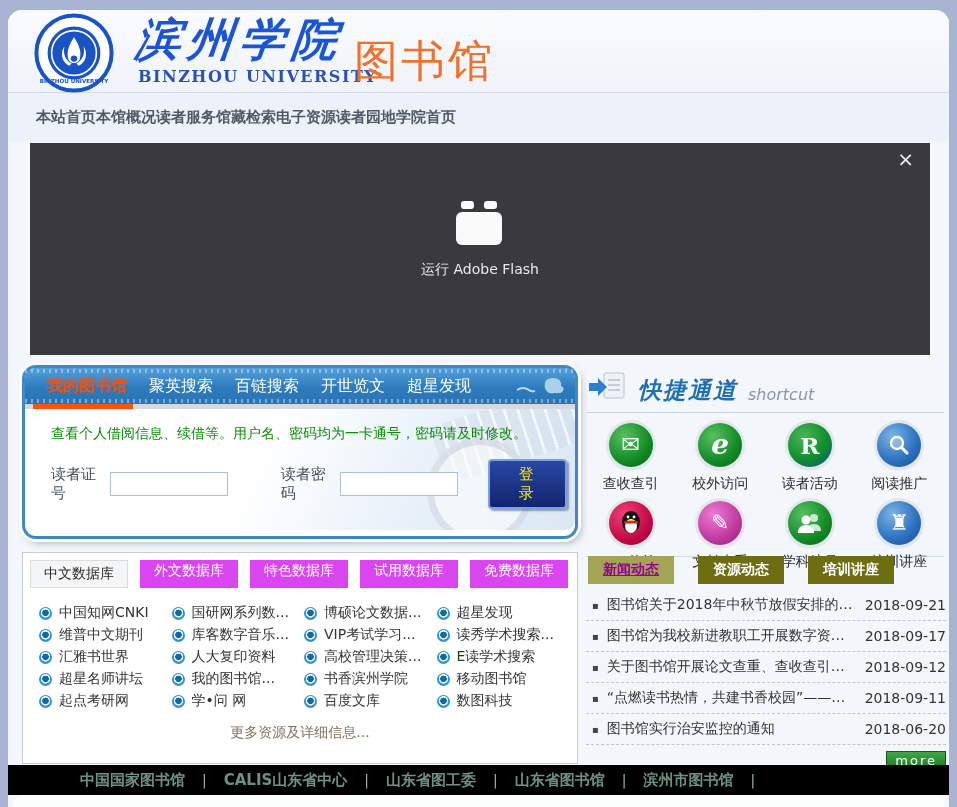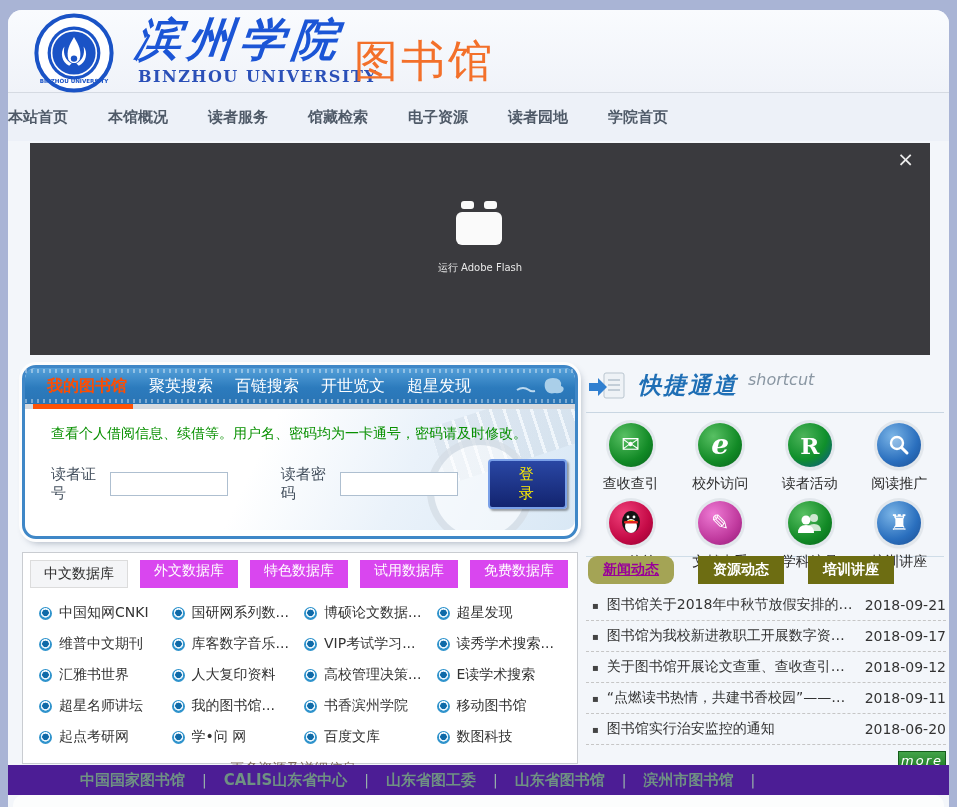--- a/index.html
+++ b/index.html
@@ -15,31 +15,31 @@
   
   .header{position:relative;height:82px;border-bottom:1px solid #d5dae2;
     background:linear-gradient(#f9fbfe,#f0f3f9);border-radius:14px 14px 0 0;}
   .logo{position:absolute;left:26px;top:3px;width:80px;height:80px;}
   .brand-cn{position:absolute;left:128px;top:0px;font-size:45px;font-weight:bold;
     color:#1b55d6;font-style:italic;letter-spacing:7px;transform:skewX(-6deg);}
   .brand-en{position:absolute;left:130px;top:57px;font-size:16px;font-weight:bold;
     color:#2b50b8;letter-spacing:1.5px;font-family:"DejaVu Serif","Liberation Serif",serif;}
   .site-title{position:absolute;left:346px;top:22px;font-size:44px;color:#f3702a;letter-spacing:3px;}
   
-  .nav{height:48px;background:#edf1f8;display:flex;align-items:center;gap:40px;}
+  .nav{height:48px;background:#edf1f8;display:flex;align-items:center;padding-left:28px;}
   .nav-item{font-size:15px;font-weight:bold;color:#4f5a68;cursor:pointer;white-space:nowrap;}
   
   .flash{position:absolute;left:22px;top:133px;width:900px;height:212px;background:#3a3a3e;}
   .flash-close{position:absolute;right:16px;top:6px;color:#efefef;font-size:20px;cursor:pointer;line-height:1;}
   .flash-center{position:absolute;left:0;right:0;top:58px;text-align:center;}
   .plugin-icon{width:48px;height:46px;margin:0 auto;position:relative;}
   .plugin-icon .tab1,.plugin-icon .tab2{position:absolute;top:0;width:13px;height:8px;background:#fafafa;border-radius:3px;}
   .plugin-icon .tab1{left:5px;} .plugin-icon .tab2{left:28px;}
   .plugin-icon .box{position:absolute;top:11px;left:0;width:46px;height:33px;background:#fafafa;border-radius:6px;}
-  .flash-label{margin-top:14px;color:#e9e9e9;font-size:10px;}
+  .flash-label{margin-top:14px;color:#e9e9e9;font-size:14px;}
   
   .search-panel{position:absolute;left:14px;top:355px;width:550px;height:168px;
     background:#fff;border:3px solid #3f87c7;border-radius:14px;
     box-shadow:0 0 0 3px #fdfdfd,3px 4px 7px rgba(40,60,90,.35);}
   .search-header{position:relative;height:36px;border-radius:10px 10px 0 0;
     background:linear-gradient(#55a0d9,#2c7bbd 55%,#2a74b4);display:flex;align-items:center;padding-left:22px;gap:22px;}
   .search-header::before,.search-header::after{content:"";position:absolute;left:0;right:0;height:4px;
     background:repeating-linear-gradient(90deg,rgba(255,255,255,.38) 0 2px,transparent 2px 6px);}
   .search-header::before{top:1px;} .search-header::after{bottom:1px;}
   .s-tab{font-size:16px;color:#fff;cursor:pointer;white-space:nowrap;z-index:1;}
@@ -57,61 +57,61 @@
   .instruction{position:relative;margin:16px 0 0 26px;color:#089000;font-size:14px;z-index:1;}
   .login-row{position:relative;display:flex;align-items:center;margin:16px 8px 0 26px;z-index:1;}
   .login-row label{font-size:15px;color:#44505e;}
   .login-row input{width:112px;height:20px;border:1px solid #aebfd0;background:#fff;margin-left:8px;}
   .gap1{width:62px;}
   .login-btn{margin-left:30px;background:linear-gradient(#2a47a4,#13246f);color:#ffee00;font-size:15px;
     letter-spacing:8px;padding:4px 10px 4px 16px;border:2px solid #7aa0e8;border-radius:4px;cursor:pointer;
     box-shadow:2px 2px 2px rgba(0,0,0,.35);}
   
   .shortcut{position:absolute;left:578px;top:352px;width:358px;height:194px;border-bottom:1px solid #cfdde8;}
-  .shortcut-head{display:flex;gap:10px;padding:8px 0 6px 2px;border-bottom:1px solid #c9d6e2;}
+  .shortcut-head{display:flex;align-items:flex-end;gap:10px;padding:8px 0 6px 2px;border-bottom:1px solid #c9d6e2;}
   .shortcut-title-cn{font-size:23px;font-weight:bold;color:#1f6fb5;font-style:italic;letter-spacing:2px;}
   .shortcut-title-en{font-size:16px;color:#8a97a3;font-style:italic;padding-bottom:2px;}
   .shortcut-grid{display:grid;grid-template-columns:repeat(4,1fr);row-gap:8px;margin-top:10px;}
   .shortcut-item{text-align:center;cursor:pointer;}
   .icon-circle{width:44px;height:44px;border-radius:50%;margin:0 auto;display:flex;align-items:center;justify-content:center;
     box-shadow:0 0 0 3px #e2e7ec,0 2px 3px rgba(0,0,0,.3);}
   .ic-green{background:radial-gradient(circle at 35% 30%,#58c063,#128a26 60%,#06611a);}
   .ic-green2{background:radial-gradient(circle at 35% 30%,#4db45a,#0f8f2b 55%,#0b4f96);}
   .ic-blue{background:radial-gradient(circle at 35% 30%,#7ab4e6,#2a6fbe 60%,#1b4c8e);}
   .ic-red{background:radial-gradient(circle at 35% 30%,#f0407a,#c40a46 60%,#8f0030);}
   .ic-pink{background:radial-gradient(circle at 35% 30%,#ee7ad4,#c03a9e 60%,#8f1875);}
   .icon-circle .glyph{color:#fff;font-size:22px;line-height:1;}
   .glyph.e{font-size:28px;font-weight:bold;font-style:italic;font-family:"DejaVu Serif",serif;}
   .glyph.r{font-size:23px;font-weight:bold;font-family:"DejaVu Serif",serif;}
   .shortcut-label{margin-top:8px;font-size:14px;color:#2b2b2b;}
   
   .db-panel{position:absolute;left:14px;top:542px;width:554px;height:210px;background:#fff;border:1px solid #c9ccd1;}
   .db-tabs{display:flex;gap:12px;padding:7px 0 0 7px;text-align:right;}
   .db-tab{background:#d946ef;color:#fff;font-size:14px;padding:2px 14px;cursor:pointer;white-space:nowrap;}
   .db-tab.active{background:#f4f5f7;color:#2b2b2b;border:1px solid #dcdcdc;padding:4px 13px;}
-  .db-grid{display:grid;grid-template-columns:repeat(4,1fr);row-gap:13px;padding:16px 8px 0 16px;}
+  .db-grid{display:grid;grid-template-columns:repeat(4,1fr);row-gap:4px;padding:16px 8px 0 16px;}
   .db-item{display:flex;align-items:center;font-size:14px;color:#333;cursor:pointer;white-space:nowrap;overflow:hidden;}
   .db-bullet{width:13px;height:13px;border-radius:50%;flex:none;margin-right:7px;
     background:radial-gradient(circle at 50% 45%,#0f6aa8 0 3px,#eaf5fc 3.5px 4.5px,#2f93cc 5px 7px);}
   .db-more{text-align:center;margin-top:14px;font-size:14px;color:#806f5c;cursor:pointer;}
   
   .news-panel{position:absolute;left:578px;top:546px;width:360px;height:212px;border-bottom:1px solid #cfdde8;}
   .news-tabs{display:flex;gap:24px;padding-left:2px;}
   .news-tab{background:#6d6d12;color:#fff;font-size:14px;font-weight:bold;padding:5px 15px;cursor:pointer;}
-  .news-tab.active{background:#a4a455;color:#990099;text-decoration:underline;border-radius:9px;}
+  .news-tab.active{background:#a4a455;color:#990099;text-decoration:underline;}
   .news-list{margin-top:6px;}
   .news-item{display:flex;align-items:center;height:30px;border-bottom:1px dashed #c6c6c6;cursor:pointer;}
   .news-item::before{content:"▪";color:#444;font-size:10px;margin:0 8px 0 6px;}
   .news-title{flex:1;font-size:14px;color:#333;white-space:nowrap;overflow:hidden;text-overflow:ellipsis;}
   .news-date{font-size:14px;color:#333;margin-left:8px;}
   .more-row{text-align:right;margin-top:5px;}
   .more-btn{display:inline-block;background:linear-gradient(#43a449,#1f7a26);border:1px solid #145c1a;
-    color:#fff;font-size:13px;letter-spacing:2px;padding:1px 2px;cursor:pointer;font-style:italic;}
-  
-  .footer{position:absolute;left:0;top:755px;width:100%;height:30px;background:#4c1d95;
+    color:#fff;font-size:13px;letter-spacing:2px;padding:1px 8px;cursor:pointer;}
+  
+  .footer{position:absolute;left:0;top:755px;width:100%;height:30px;background:#000000;
     display:flex;align-items:center;padding-left:72px;box-sizing:border-box;}
   .footer-link{font-size:15px;font-weight:bold;color:#6f9183;cursor:pointer;white-space:nowrap;}
   .footer-sep{color:#9ab5ab;margin:0 17px;font-size:14px;}
   .footer-base{position:absolute;left:5px;right:5px;top:785px;height:22px;background:#fcfdfd;border-radius:10px;}
 </style>
 </head>
 <body>
 
 <div class="main-panel">
 

